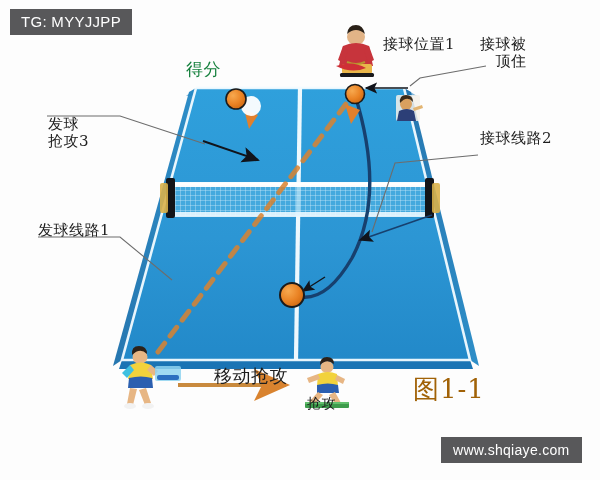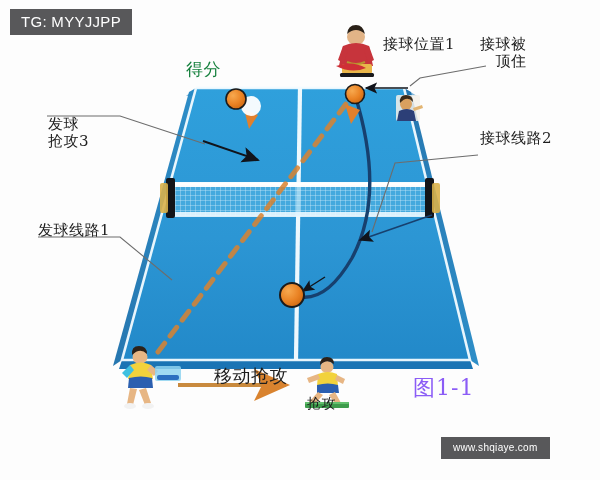--- a/index.html
+++ b/index.html
@@ -21,21 +21,21 @@
     position:absolute;
     background:#58585a;
     color:#ffffff;
     font-size:15px;
     letter-spacing:.3px;
     padding:5px 11px 6px 11px;
     white-space:nowrap;
     line-height:1;
   }
   #tag-top{left:10px;top:9px;}
-  #tag-bottom{left:441px;top:437px;font-size:10px;padding:6px 12px;}
+  #tag-bottom{left:441px;top:437px;font-size:14px;padding:6px 12px;}
 
   
   #diagram{position:absolute;left:0;top:0;width:600px;height:480px;}
 
   
   .cn{
     position:absolute;
     font-family:"DejaVu Serif","Liberation Serif",serif;
     color:#1d1d1d;
     font-weight:400;
@@ -54,22 +54,22 @@
   #lbl-fqqg3{left:48px;top:100px;margin-top:16px;}
   #lbl-fqxl1{left:38px;top:222px;}
   #lbl-jqwz1{left:383px;top:36px;}
   #lbl-jqdz{left:480px;top:36px;text-align:right;}
   #lbl-jqxl2{left:480px;top:130px;}
   #lbl-fqwzA{left:110px;top:395px;text-align:center;font-size:14px;}
   #lbl-ydqg{left:214px;top:366px;font-size:18px;}
   #lbl-qianggong{left:307px;top:395px;font-size:14px;}
   #lbl-fig{
     left:413px;top:375px;
-    color:#8b5cf6;
-    font-size:22px;
+    color:#a16207;
+    font-size:26px;
     font-family:"DejaVu Serif","Liberation Serif",serif;
     letter-spacing:1px;
   }
 </style>
 </head>
 <body>
 
 <div id="stage">
 
   <svg id="diagram" viewBox="0 0 600 480">

